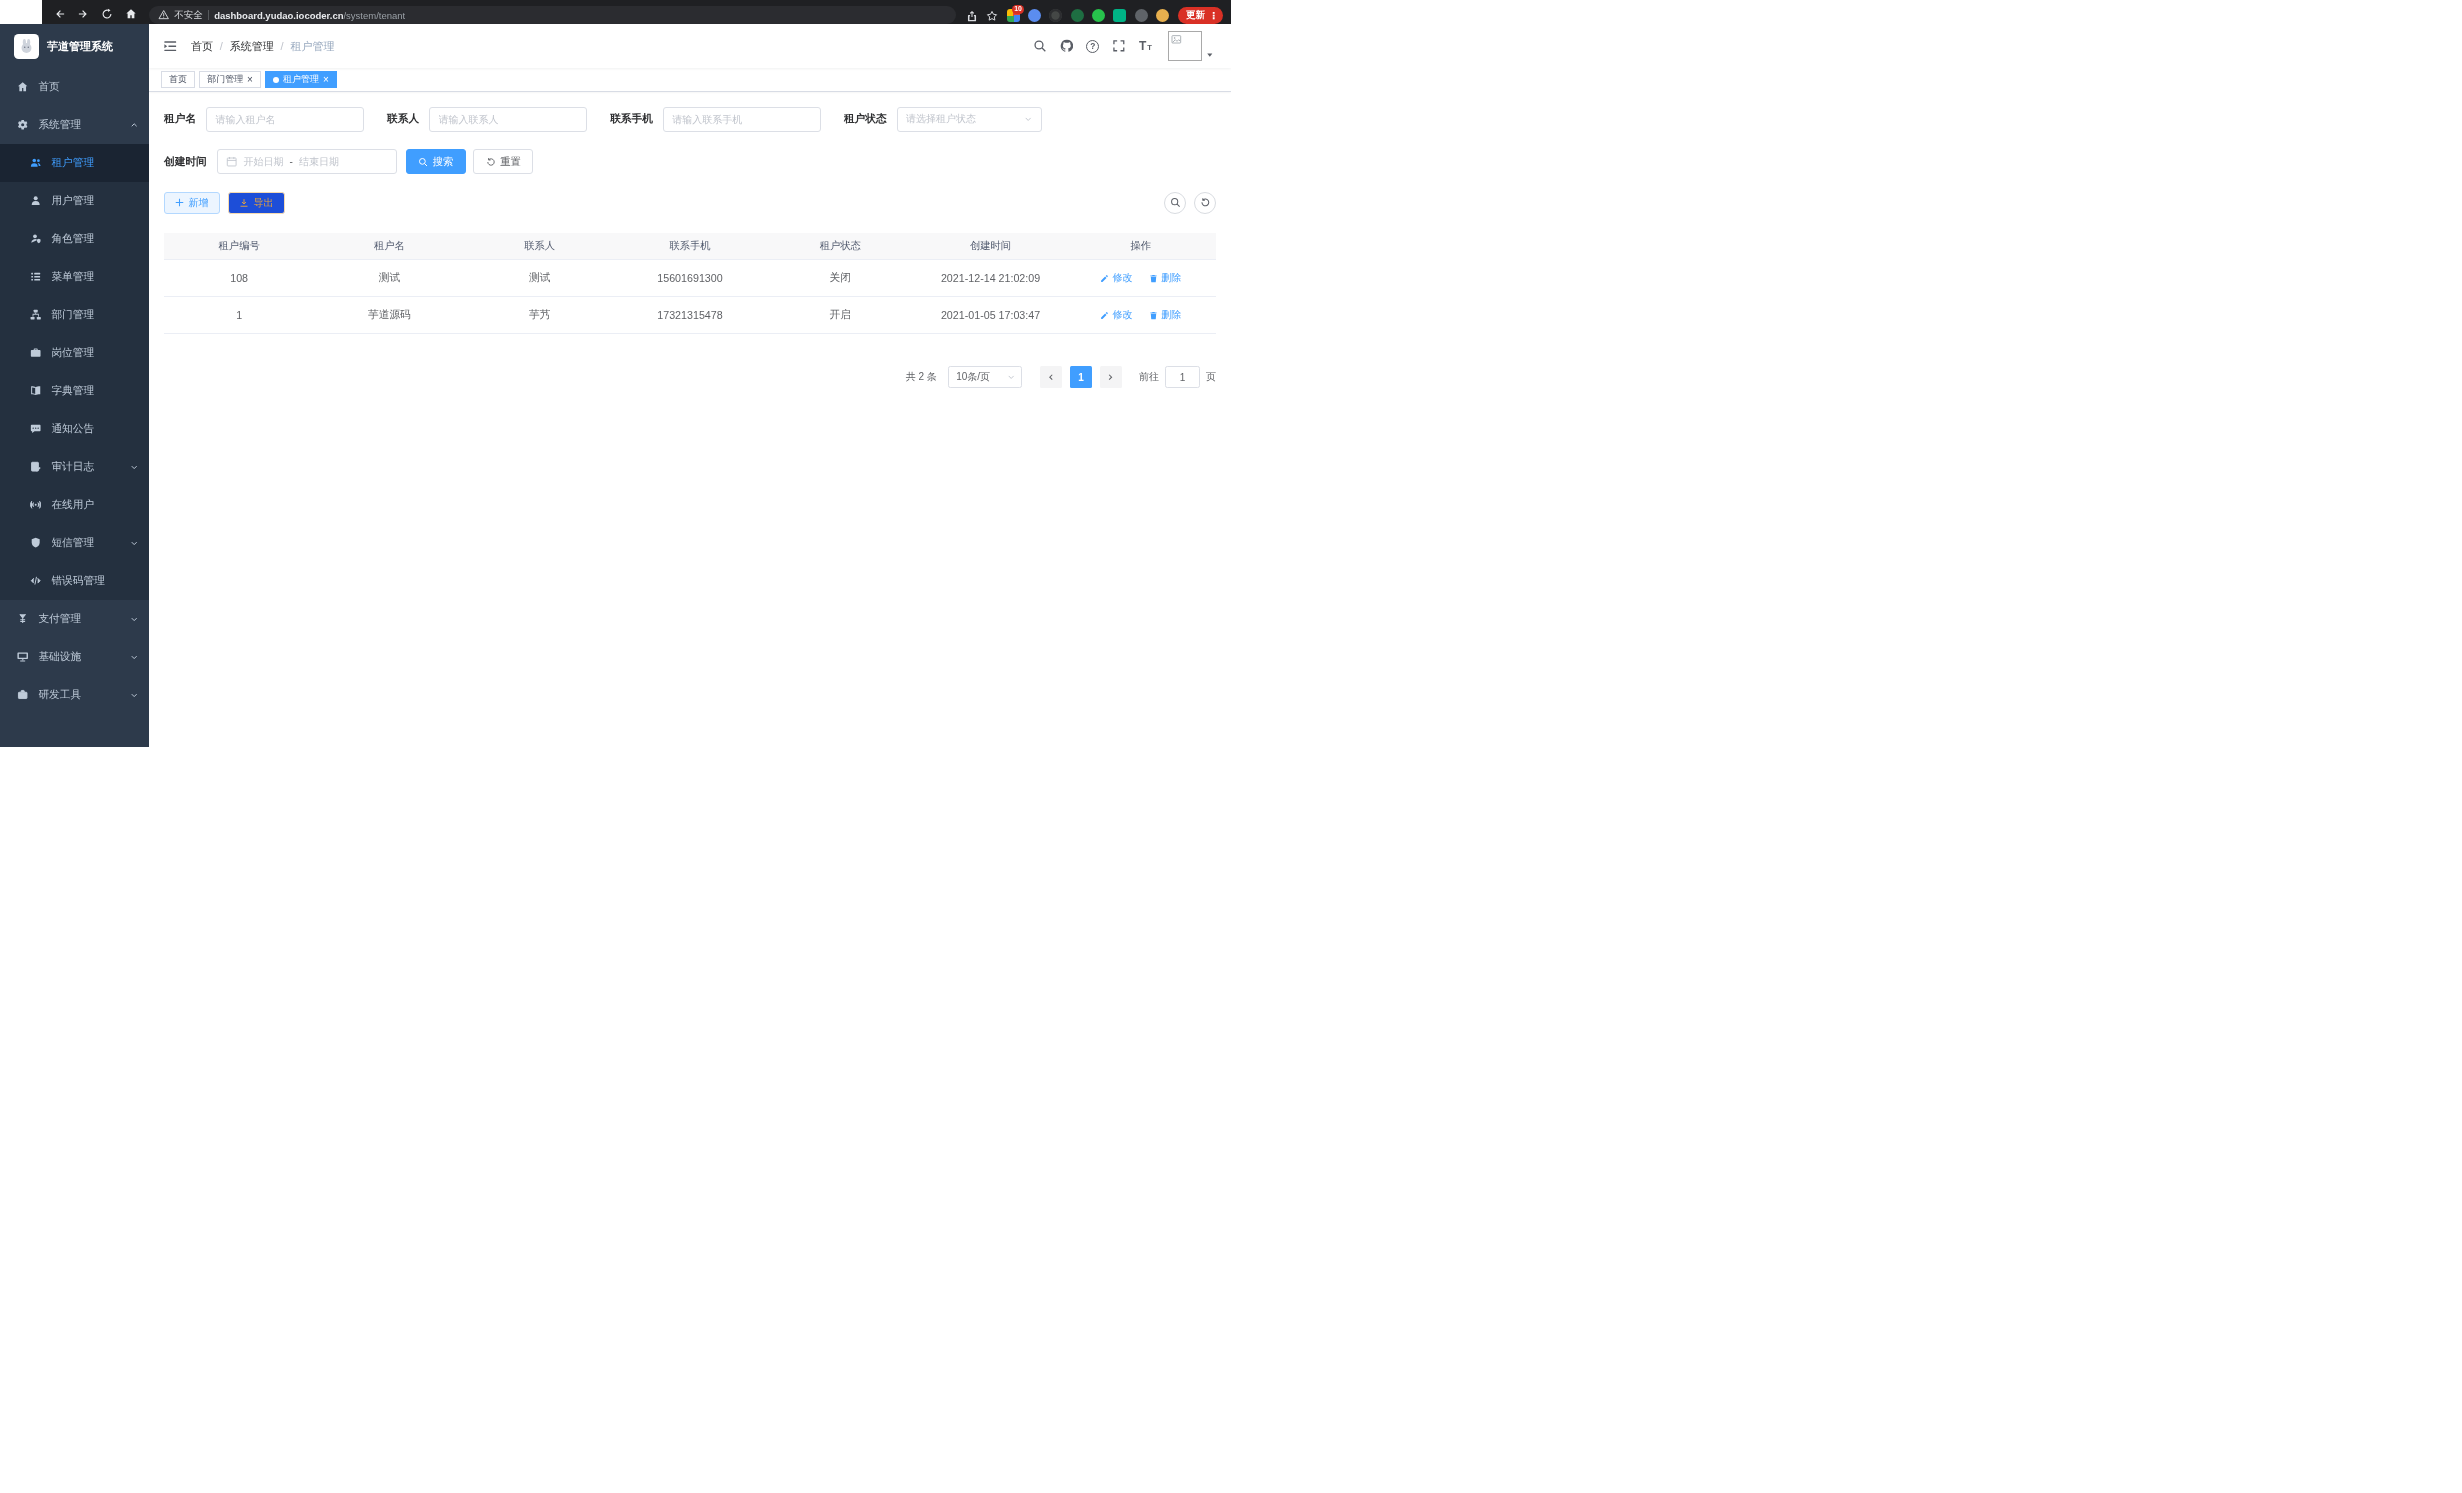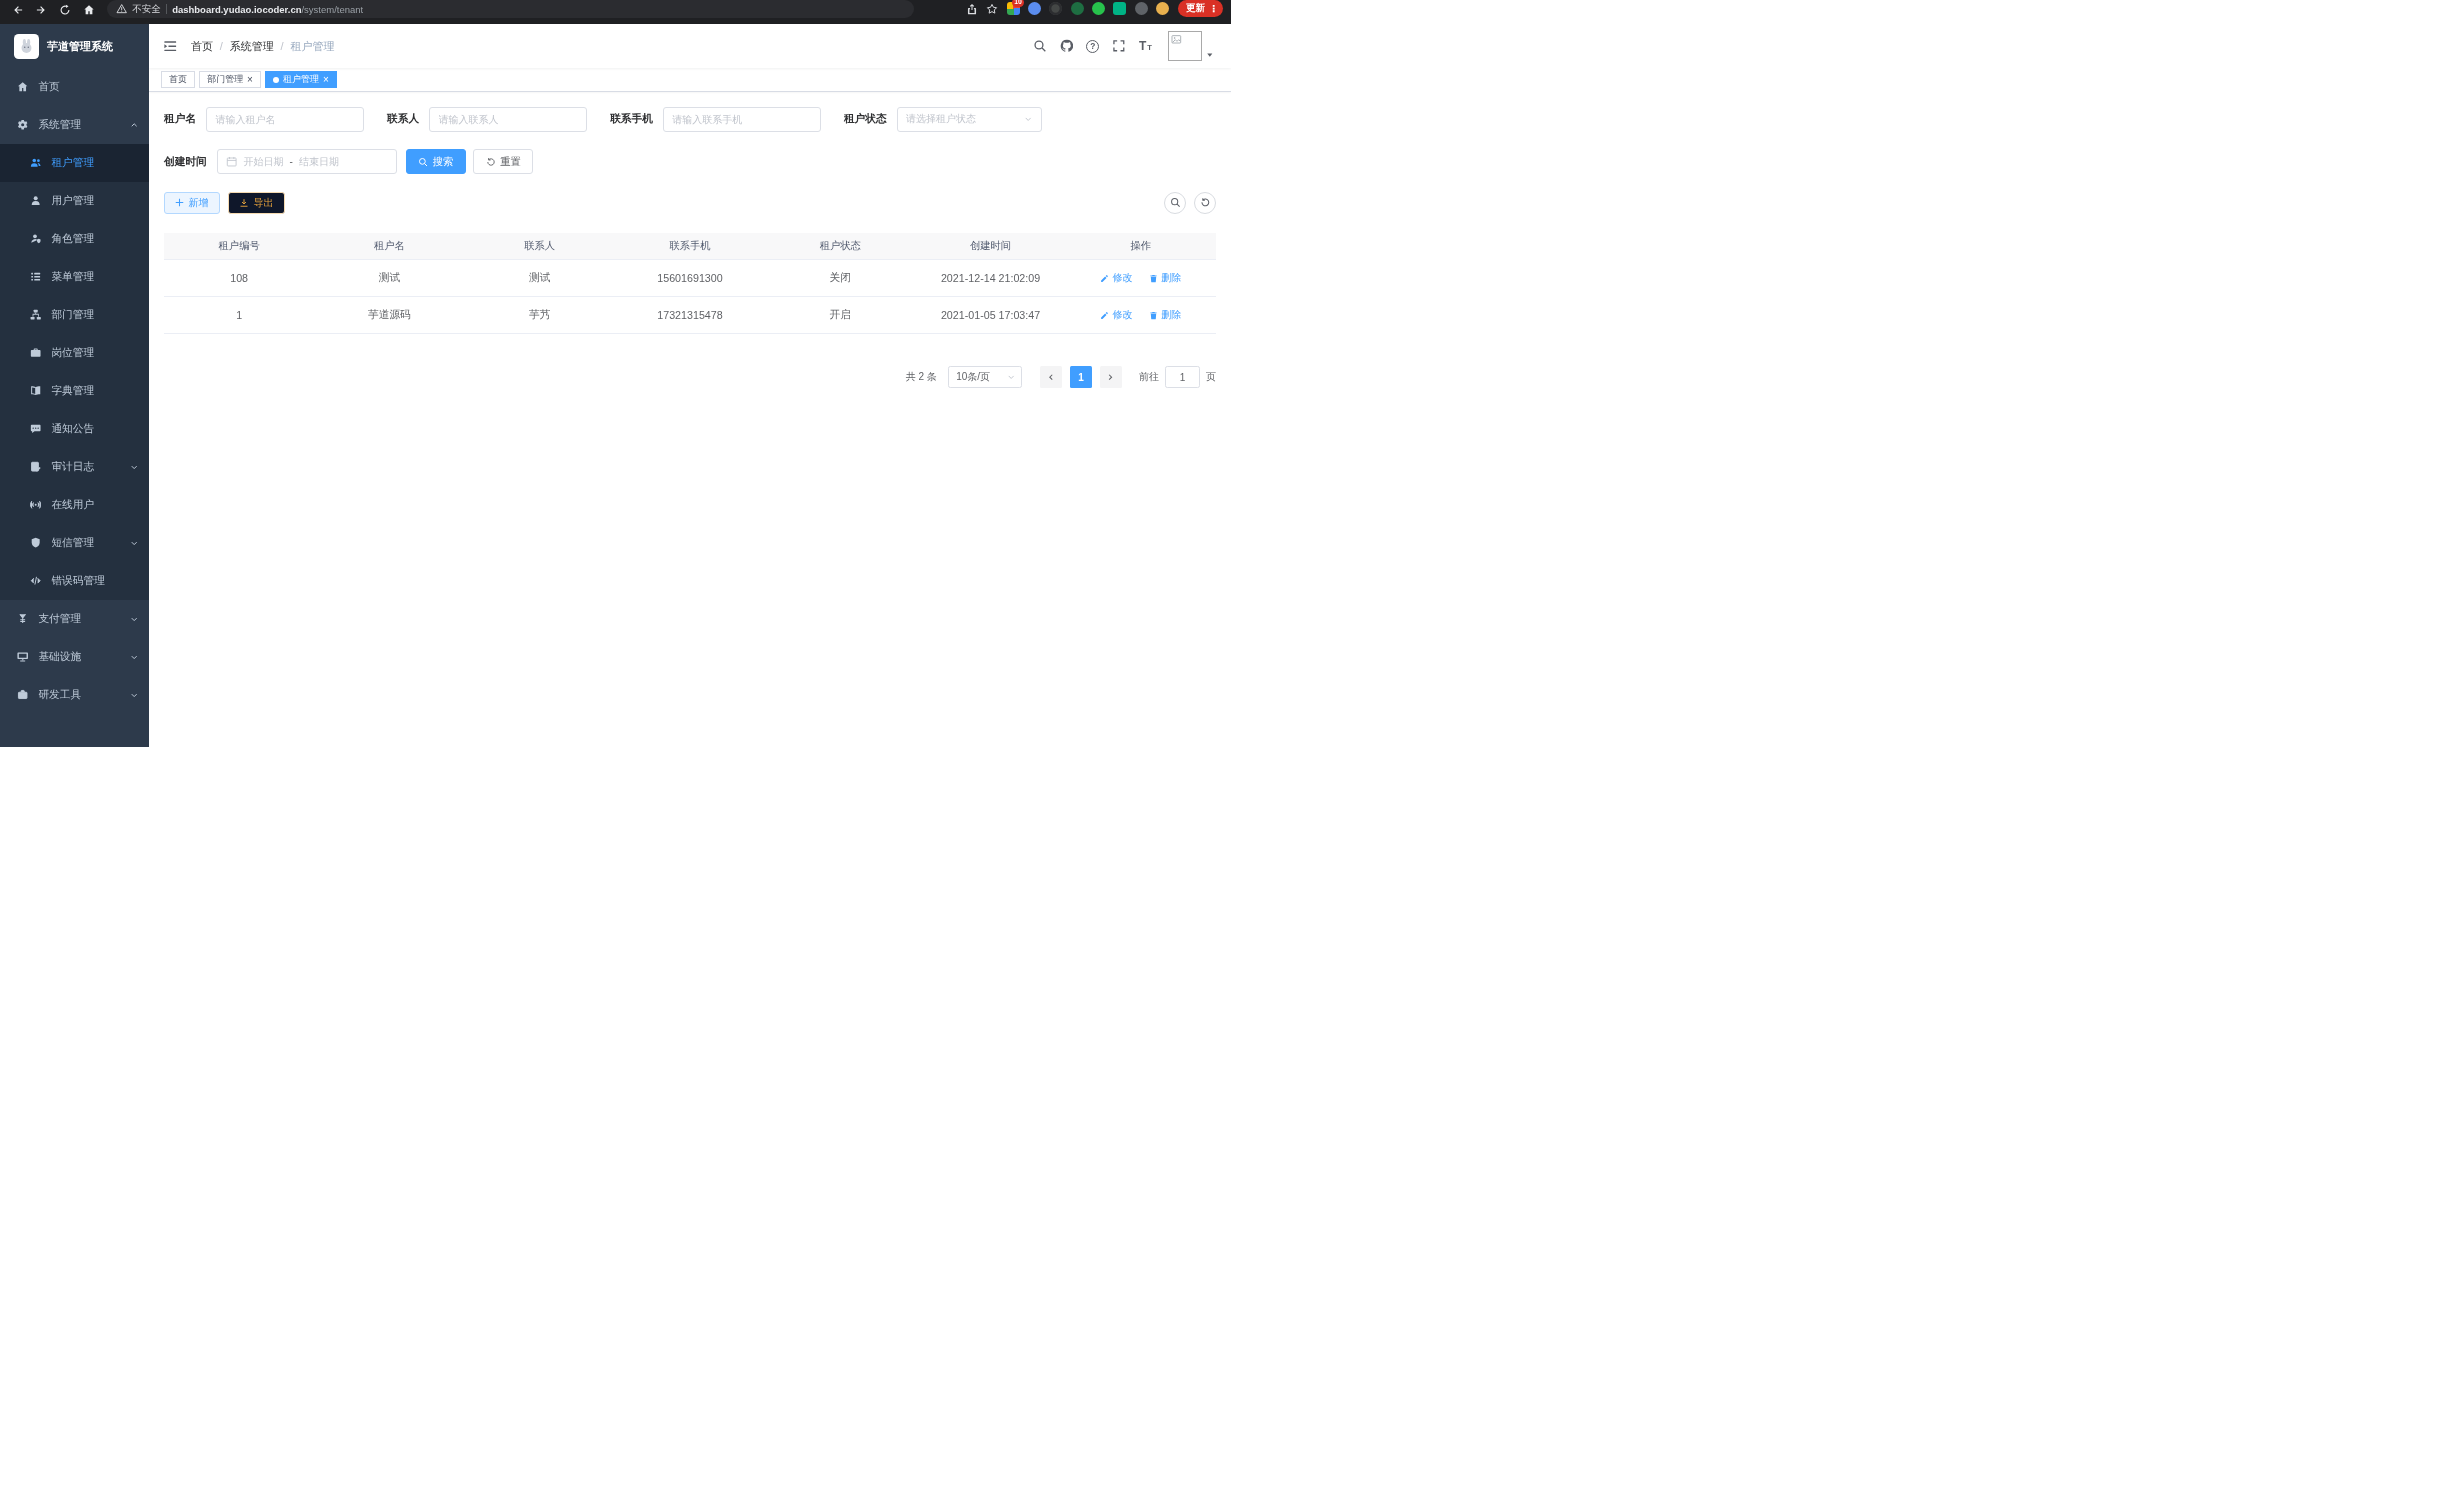--- a/index.html
+++ b/index.html
@@ -1,20 +1,20 @@
 <!DOCTYPE html>
 <html style="font-size:12px"><head>
 <meta charset="utf-8">
 <style>
   * { box-sizing: border-box; margin: 0; padding: 0; }
   html,body { width:1231px; height:747px; background:#fff; font-family:"Liberation Sans","DejaVu Sans",sans-serif; overflow:hidden; }
   .screen { width:1231px; height:747px; display:flex; flex-direction:column; }
 
   
-  .chrome { height:24px; background:#1f2023; display:flex; align-items:flex-start; padding:0 7.6px; gap:3px; flex:none; }
+  .chrome { height:24px; background:#1f2023; display:flex; align-items:flex-end; padding:0 7.6px; gap:3px; flex:none;margin-left:42px; }
   .nav-btn { width:20.6px; height:20.6px; border-radius:50%; display:flex; align-items:center; justify-content:center; color:#e8eaed; cursor:pointer; flex:none; }
   .ci { width:12px; height:12px; }
   .omnibox { flex:1; max-width:807px; height:18px; background:#2b2c30; border-radius:10px; display:flex; align-items:center; padding:0 9px; margin:0 4.6px; gap:5.3px; cursor:text; }
   .sec-label { color:#dadce0; font-size:9.5px; white-space:nowrap; }
   .ob-div { width:0.8px; height:10px; background:#55585c; }
   .url { font-size:9.5px; white-space:nowrap; overflow:hidden; }
   .url .dom { color:#e8eaed; font-weight:700; }
   .url .path { color:#9aa0a6; }
   .chrome-right { display:flex; align-items:center; gap:8.4px; margin-left:auto; color:#dadce0; }
   .ext { width:13px; height:13px; border-radius:50%; position:relative; flex:none; cursor:pointer; }
@@ -77,21 +77,21 @@
   .w-input { width:158px; }
   .select-box { width:145px; justify-content:space-between; cursor:pointer; }
   .ph-text { color:#c0c4cc; }
   .date-box { width:180px; gap:6px; cursor:pointer; }
   .date-sep { color:#606266; }
   .btn { height:25px; border-radius:3px; font-size:10.3px; display:inline-flex; align-items:center; justify-content:center; gap:4.6px; padding:0 11.4px; cursor:pointer; border:0.8px solid transparent; white-space:nowrap; }
   .btn-primary { background:#409eff; color:#fff; border-color:#409eff; margin-left:9px; }
   .btn-default { background:#fff; color:#606266; border-color:#dcdfe6; margin-left:7.6px; }
   .action-row { display:flex; align-items:center; margin-bottom:19px; }
   .btn-plain-primary { background:#ecf5ff; color:#409eff; border-color:#b3d8ff; height:22px; padding:0 10px; font-size:10px; }
-  .btn-plain-warning { background:#0f172a; color:#e6a23c; border-color:#f5dab1; height:22px; padding:0 10px; font-size:10px; margin-left:8.4px; }
+  .btn-plain-warning { background:#1d4ed8; color:#e6a23c; border-color:#f5dab1; height:22px; padding:0 10px; font-size:10px; margin-left:8.4px; }
   .spacer { flex:1; }
   .circle-btn { width:22px; height:22px; border-radius:50%; border:0.8px solid #d9dce1; background:#fff; display:flex; align-items:center; justify-content:center; color:#5a5e66; cursor:pointer; margin-left:7.6px; }
 
   
   table.data { width:100%; border-collapse:collapse; table-layout:fixed; }
   table.data th { background:#f8f8f9; color:#515a6e; font-weight:400; height:27px; border-bottom:0.8px solid #ebeef5; text-align:center; font-size:10.3px; }
   table.data td { height:37px; border-bottom:0.8px solid #ebeef5; color:#606266; text-align:center; font-size:10.7px; }
   .op-link { color:#409eff; font-size:10px; display:inline-flex; align-items:center; gap:3px; margin:0 6.9px; cursor:pointer; }
 
   

